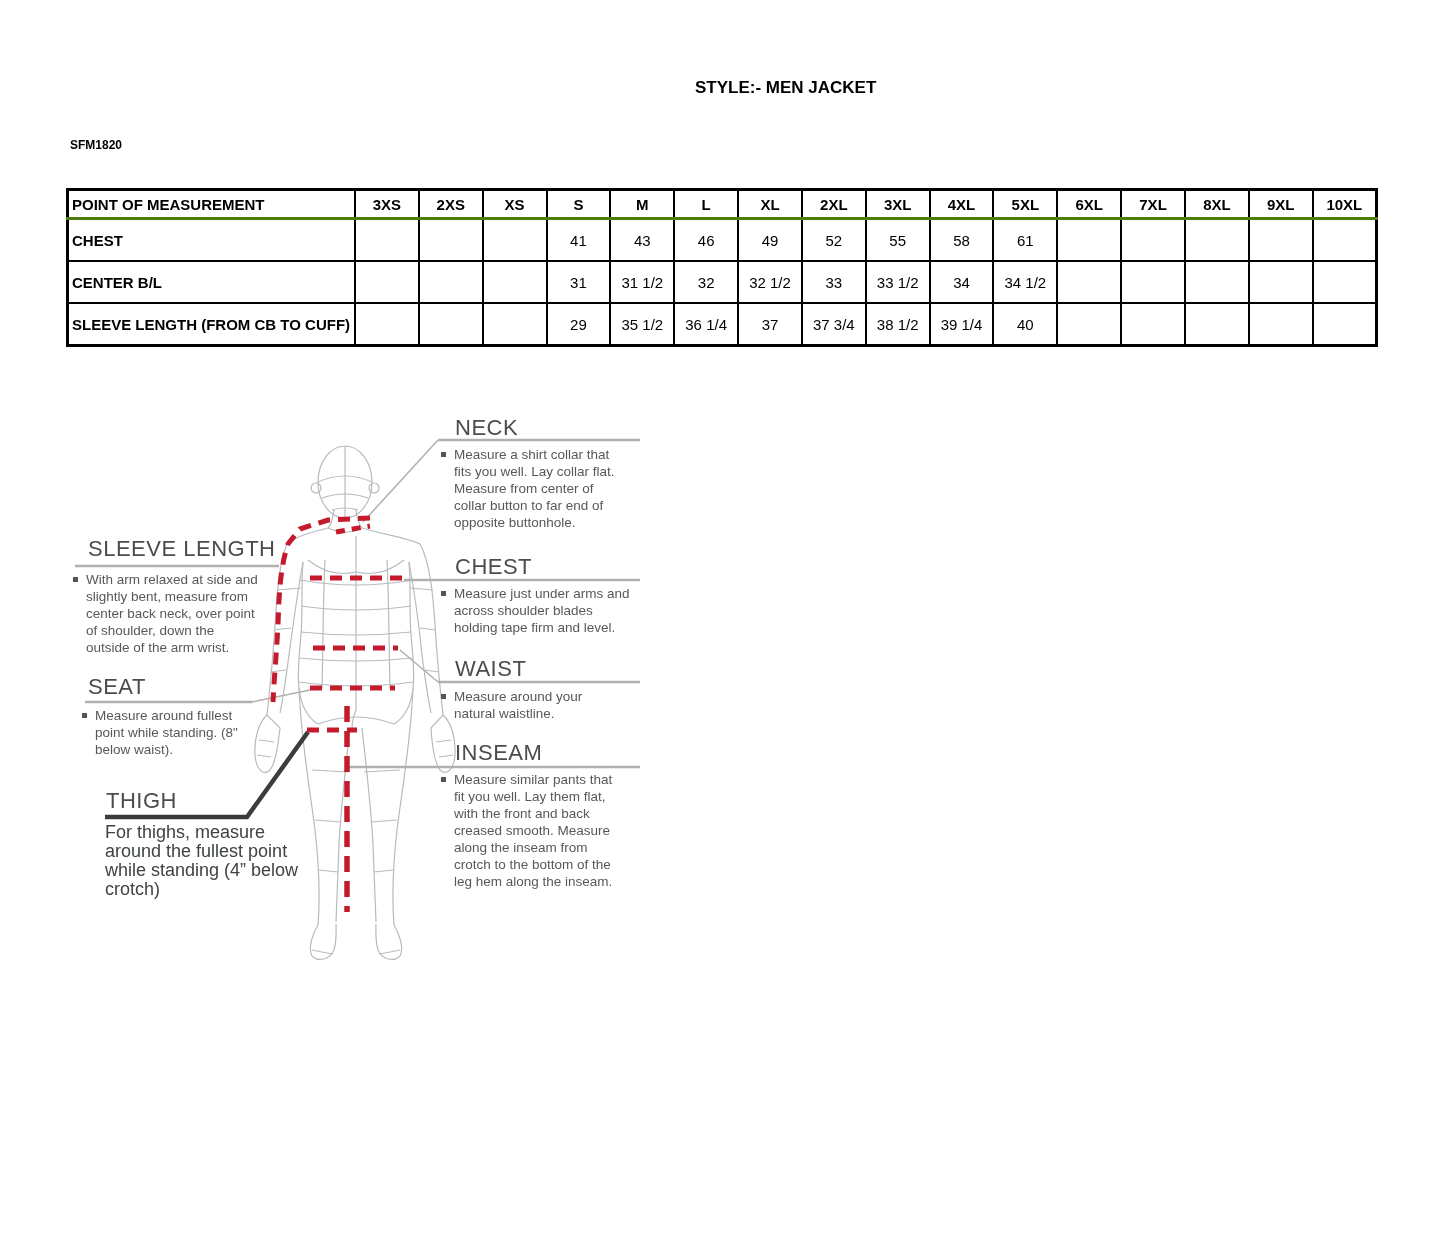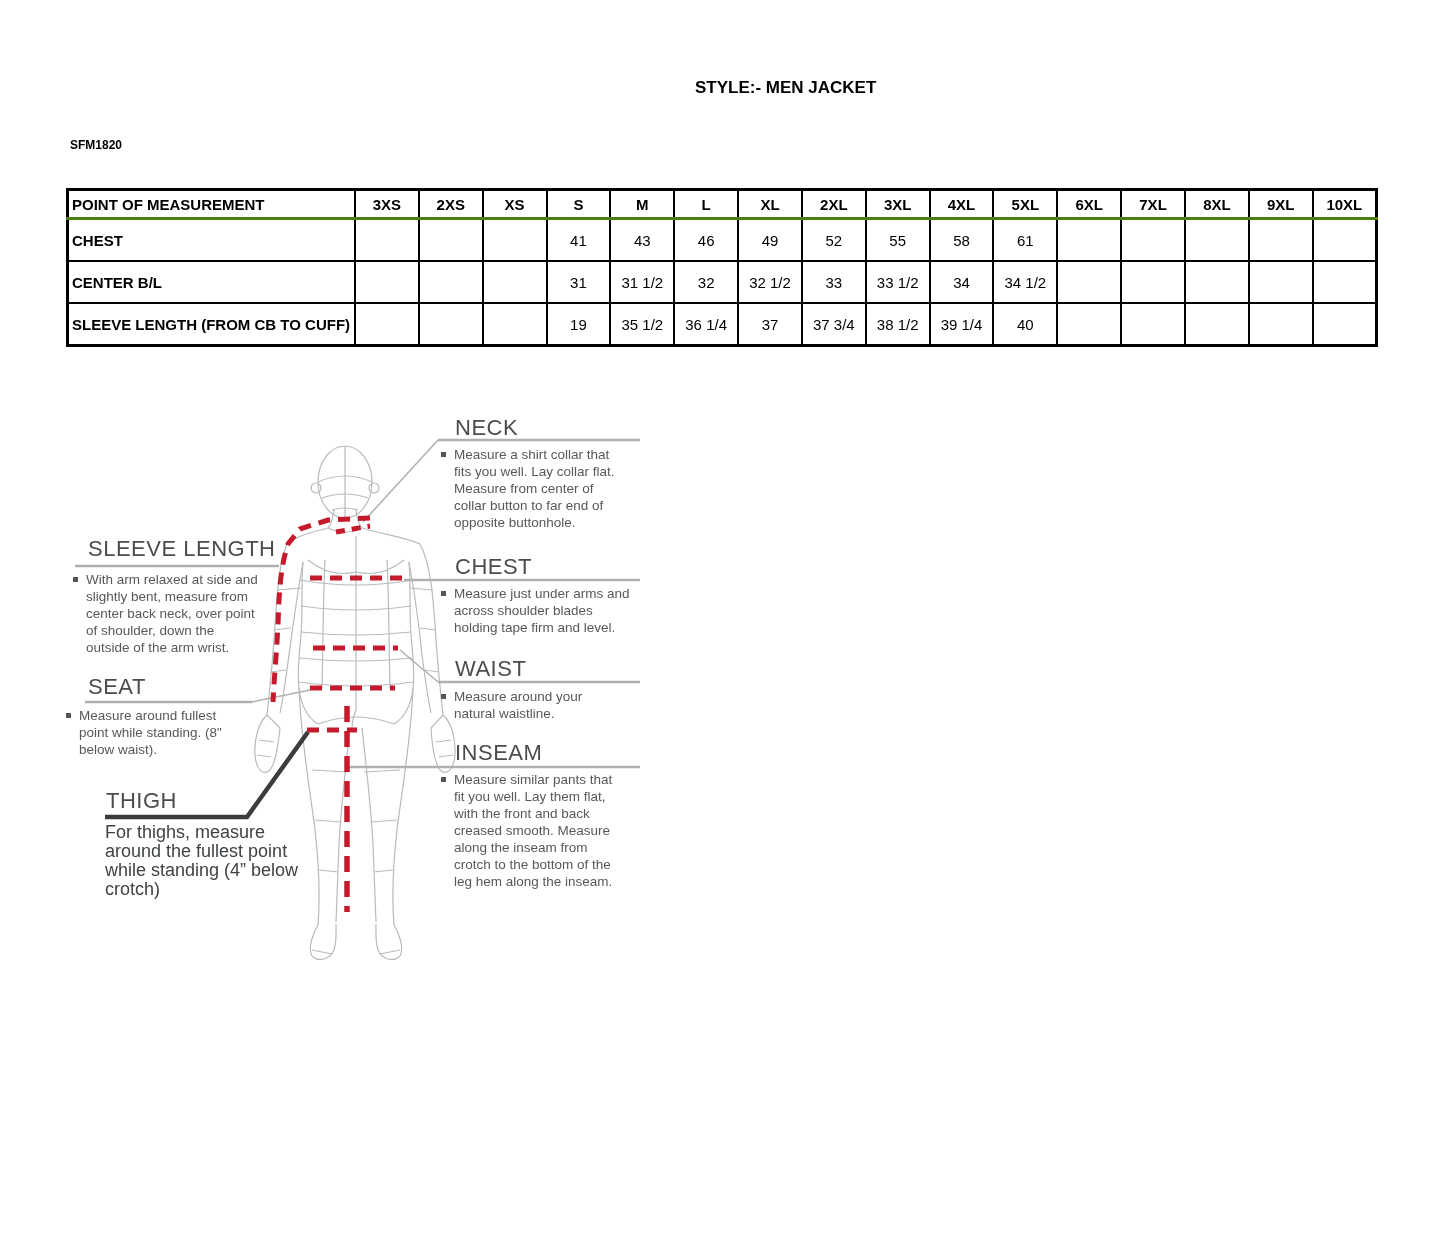--- a/index.html
+++ b/index.html
@@ -98,21 +98,21 @@
           <td></td>
           <td></td>
           <td></td>
           <td></td>
         </tr>
         <tr>
           <th class="pom">SLEEVE LENGTH (FROM CB TO CUFF)</th>
           <td></td>
           <td></td>
           <td></td>
-          <td>19</td>
+          <td>29</td>
           <td>35 1/2</td>
           <td>36 1/4</td>
           <td>37</td>
           <td>37 3/4</td>
           <td>38 1/2</td>
           <td>39 1/4</td>
           <td>40</td>
           <td></td>
           <td></td>
           <td></td>
@@ -233,21 +233,21 @@
     <span>Measure similar pants that fit you well. Lay them flat, with the front and back creased smooth. Measure along the inseam from crotch to the bottom of the leg hem along the inseam.</span>
   </div>
 
   <div class="hd" style="left:88px;top:536px">SLEEVE LENGTH</div>
   <div class="spec" style="left:73px;top:571px;width:185px">
     <span class="sq"></span>
     <span>With arm relaxed at side and slightly bent, measure from center back neck, over point of shoulder, down the outside of the arm wrist.</span>
   </div>
 
   <div class="hd" style="left:88px;top:674px">SEAT</div>
-  <div class="spec" style="left:66px;top:707px;width:165px">
+  <div class="spec" style="left:82px;top:707px;width:165px">
     <span class="sq"></span>
     <span>Measure around fullest point while standing. (8" below waist).</span>
   </div>
 
   <div class="hd" style="left:106px;top:788px">THIGH</div>
   <div class="spec nobullet thigh-desc" style="left:105px;top:823px;width:200px">
 
     <span>For thighs, measure around the fullest point while standing (4” below crotch)</span>
   </div>
 

